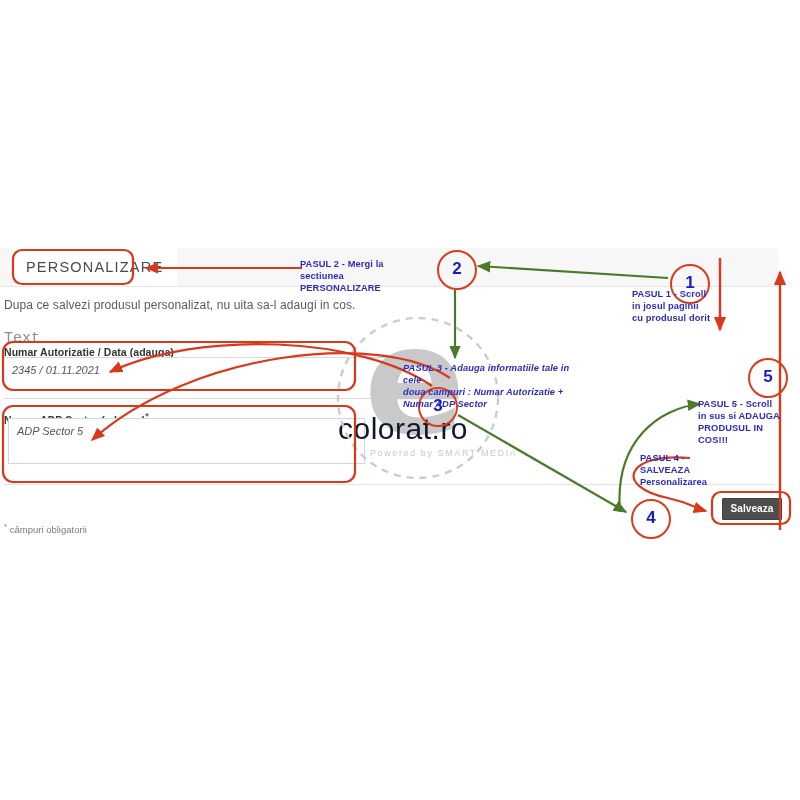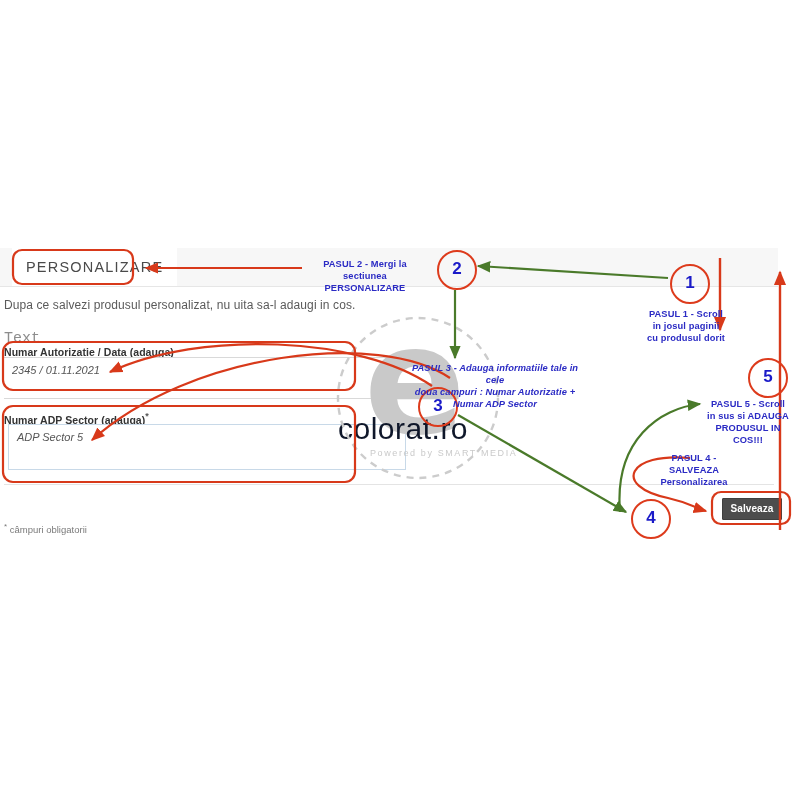--- a/index.html
+++ b/index.html
@@ -101,22 +101,22 @@
     left: 4px;
     top: 109px;
     width: 404px;
     height: 42px;
     border: 1px solid #d9d9d9;
     border-left: none;
     border-right: none;
   }
   #field-2-box {
     left: 8px;
-    top: 176px;
-    width: 398px;
+    top: 170px;
+    width: 357px;
     height: 46px;
     border: 1px solid #c8d9e8;
   }
   .field-value {
     position: absolute;
     left: 8px;
     top: 6px;
     font-size: 11px;
     color: #555555;
     font-style: italic;
@@ -199,21 +199,21 @@
     font-family: "Liberation Sans", sans-serif;
   }
 
   
   .anno {
     position: absolute;
     color: #2b2bc4;
     font-size: 9.3px;
     font-weight: bold;
     line-height: 12px;
-    text-align: center;
+    text-align: left;
     letter-spacing: .1px;
     font-family: "Liberation Sans", sans-serif;
   }
 
   
   .num-circle {
     position: absolute;
     width: 36px;
     height: 36px;
     border: 2px solid #dd3b1c;
@@ -321,21 +321,21 @@
 
     <path d="M 620 512 C 614 440, 660 408, 700 404" fill="none" stroke="#4a7a2a" stroke-width="2.2" marker-end="url(#greenhead)"></path>
   </svg>
 
   <div class="num-circle" style="left:670px; top:264px;">1</div>
   <div class="num-circle" style="left:437px; top:250px;">2</div>
   <div class="num-circle" style="left:418px; top:387px;">3</div>
   <div class="num-circle" style="left:631px; top:499px;">4</div>
   <div class="num-circle" style="left:748px; top:358px;">5</div>
 
-  <div class="anno" style="left:632px; top:288px; width:108px;margin-top:20px;">
+  <div class="anno" style="left:632px; top:288px; width:108px;">
     <div>PASUL 1 - Scroll</div>
     <div>in josul paginii</div>
     <div>cu produsul dorit</div>
   </div>
 
   <div class="anno" style="left:300px; top:258px; width:130px;">
     <div>PASUL 2 - Mergi la sectiunea</div>
     <div>PERSONALIZARE</div>
   </div>
 

